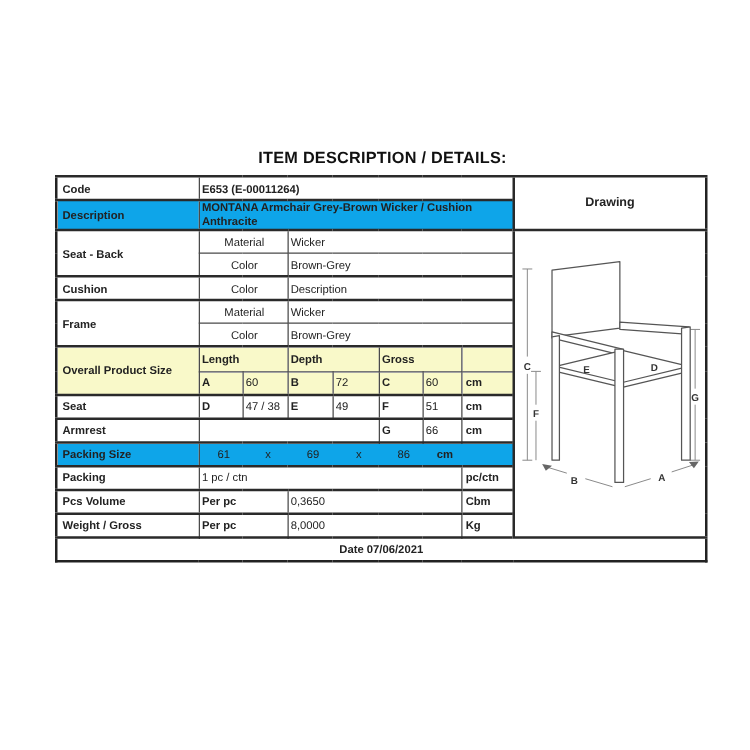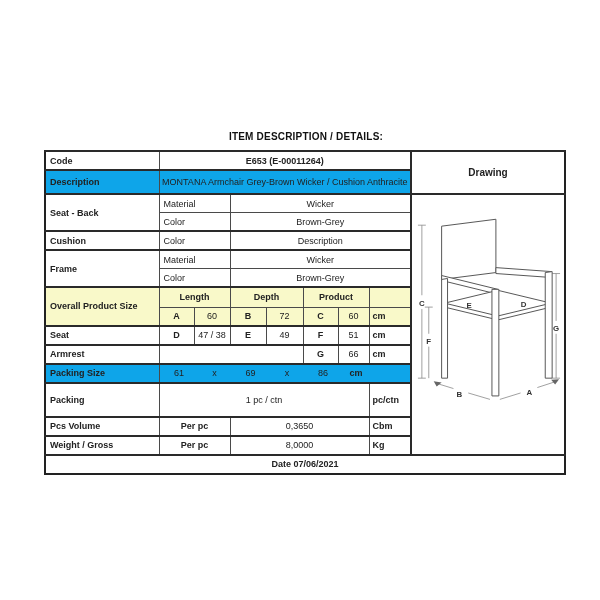--- a/index.html
+++ b/index.html
@@ -1,41 +1,41 @@
 <!DOCTYPE html>
 <html><head>
 <meta charset="utf-8">
 <style>
   html,body{margin:0;padding:0;}
   body{
     width:600px;height:600px;background:#ffffff;position:relative;
     font-family:"Liberation Sans", sans-serif;color:#222;
   }
   .title{
-    position:absolute;left:44px;top:131px;width:524px;
-    text-align:center;font-weight:bold;font-size:10px;color:#111;letter-spacing:.2px;
-  }
-  .sheet{position:absolute;left:44px;top:150px;}
+    position:absolute;left:44px;top:118px;width:524px;
+    text-align:center;font-weight:bold;font-size:13px;color:#111;letter-spacing:.2px;
+  }
+  .sheet{position:absolute;left:44px;top:140px;}
   table.spec{
     border-collapse:collapse;table-layout:fixed;
     border:2px solid #222;background:#fff;
   }
   td{
     border:1px solid #4a4a4a;height:17px;font-size:9px;color:#222;
     padding:0 2px;overflow:hidden;white-space:nowrap;vertical-align:middle;
   }
   tr.grp > td{border-top:2px solid #2a2a2a;}
   td.lbl{font-weight:bold;padding-left:4px;text-align:left;}
-  td.sub{padding-left:4px;text-align:left;}
-  td.ctr{text-align:center;}
+  td.sub{padding-left:4px;text-align:center;}
+  td.ctr{}
   td.b{font-weight:bold;}
   td.unit{font-weight:bold;padding-left:3px;text-align:left;}
   td.yel{background:#F9F9C9;}
   td.gray{background:#0ea5e9;}
-  td.desc{white-space:normal;line-height:11px;height:22px;}
+  td.desc{white-space:normal;line-height:11px;height:22px;font-weight:bold;}
   td.date{text-align:center;font-weight:bold;}
   td.draw-hdr{text-align:center;font-weight:bold;font-size:10px;border-left:2px solid #2a2a2a;margin-top:33px;}
   td.draw{border-left:2px solid #2a2a2a;padding:0;vertical-align:top;background:#fff;}
   .packgrid{
     display:grid;grid-template-columns:35px 36px 36px 37px 35px 31px 1fr;
     align-items:center;width:100%;
   }
   .packgrid span{text-align:center;}
   .packgrid .u{font-weight:bold;}
   svg text{font-family:"Liberation Sans", sans-serif;font-size:8px;font-weight:bold;fill:#333;}
@@ -128,21 +128,21 @@
   </tr>
   <tr>
     <td class="sub" colspan="2">Color</td>
     <td class="ctr" colspan="5">Brown-Grey</td>
   </tr>
 
   <tr class="grp" style="height:20px">
     <td class="lbl yel" rowspan="2">Overall Product Size</td>
     <td class="ctr b yel" colspan="2">Length</td>
     <td class="ctr b yel" colspan="2">Depth</td>
-    <td class="ctr b yel" colspan="2">Product</td>
+    <td class="ctr b yel" colspan="2">Gross</td>
     <td class="yel"></td>
   </tr>
   <tr style="height:18px">
     <td class="ctr b yel">A</td>
     <td class="ctr yel">60</td>
     <td class="ctr b yel">B</td>
     <td class="ctr yel">72</td>
     <td class="ctr b yel">C</td>
     <td class="ctr yel">60</td>
     <td class="unit yel">cm</td>
@@ -175,21 +175,21 @@
         <span>x</span>
         <span>69</span>
         <span>x</span>
         <span>86</span>
         <span class="u">cm</span>
         <span></span>
       </div>
     </td>
   </tr>
 
-  <tr class="grp" style="height:34px">
+  <tr class="grp" style="height:19px">
     <td class="lbl">Packing</td>
     <td class="ctr" colspan="6">1 pc / ctn</td>
     <td class="unit">pc/ctn</td>
   </tr>
 
   <tr class="grp" style="height:19px">
     <td class="lbl">Pcs Volume</td>
     <td class="ctr b" colspan="2">Per pc</td>
     <td class="ctr" colspan="4">0,3650</td>
     <td class="unit">Cbm</td>

